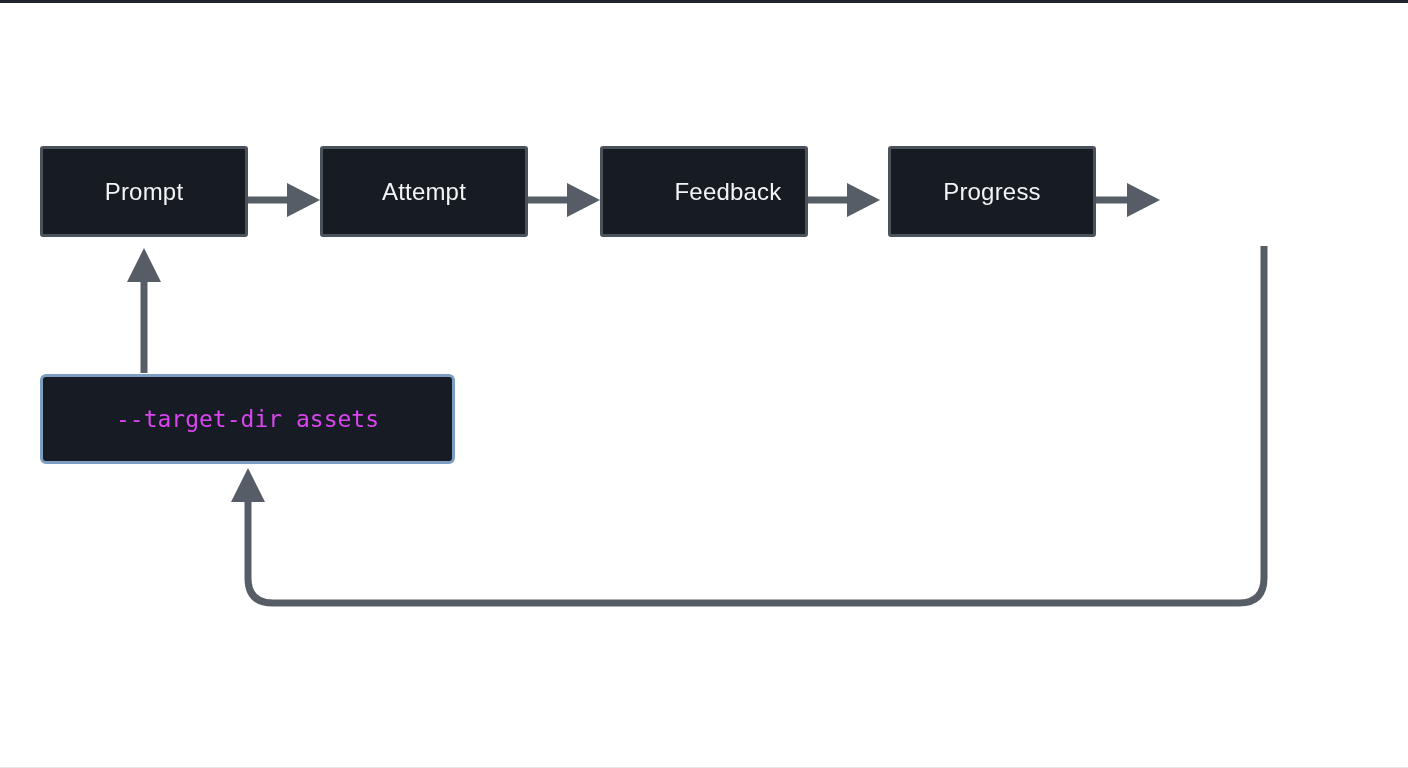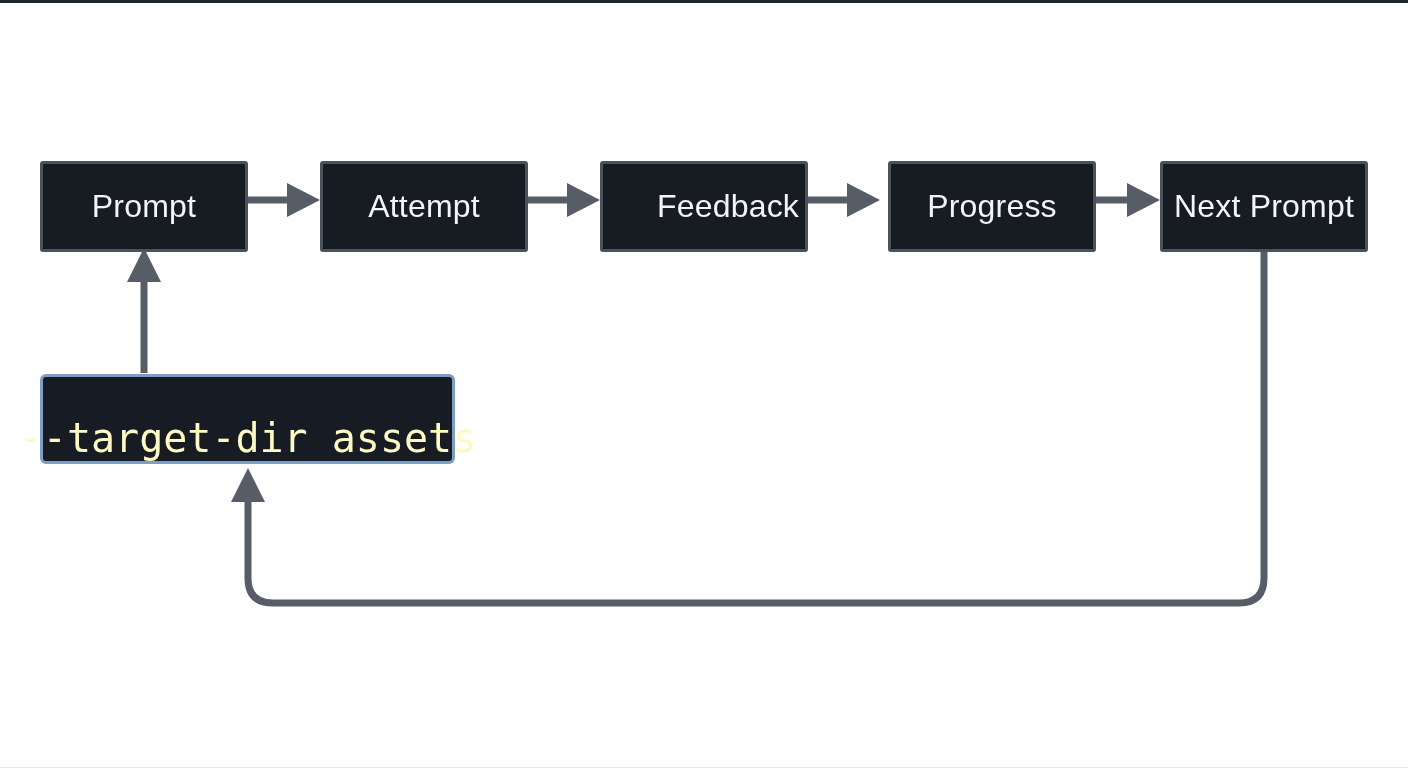--- a/index.html
+++ b/index.html
@@ -29,57 +29,57 @@
     width: 1408px; height: 1px;
     background: #e7e8ea;
   }
   .connectors {
     position: absolute;
     left: 0; top: 0;
     width: 1408px; height: 768px;
   }
   .node {
     position: absolute;
-    top: 161px;
+    top: 146px;
     width: 208px;
     height: 91px;
     box-sizing: border-box;
     background: #171b22;
     border: 3px solid #4a525b;
     border-radius: 3px;
     display: flex;
     align-items: center;
     justify-content: center;
     color: #f2f4f6;
-    font-size: 32px;
+    font-size: 24px;
     font-weight: 400;
     letter-spacing: 0.2px;
     white-space: nowrap;
   }
   .n0 { left: 40px; }
   .n1 { left: 320px; }
   .n2 { left: 600px; padding-left: 48px; }
   .n3 { left: 880px; margin-left: 8px; }
   .n4 { left: 1160px; }
   .flag {
     position: absolute;
     left: 40px;
     top: 374px;
     width: 415px;
     height: 90px;
     box-sizing: border-box;
     background: #161b24;
     border: 3px solid #7e9dc2;
     border-radius: 6px;
     display: flex;
-    align-items: flex-end;
+    align-items: center;
     justify-content: center;
-    color: #fef9c3;
+    color: #d946ef;
     font-family: "DejaVu Sans Mono", monospace;
-    font-size: 40px;
+    font-size: 23px;
     white-space: nowrap;
   }
 </style>
 </head>
 <body>
 
 <div class="canvas">
 
   <div class="top-edge"></div>
   <div class="bottom-edge"></div>
@@ -119,21 +119,18 @@
   </div>
   <div class="node n1">
     <span>Attempt</span>
   </div>
   <div class="node n2">
     <span>Feedback</span>
   </div>
   <div class="node n3">
     <span>Progress</span>
   </div>
-  <div class="node n4">
-    <span>Next Prompt</span>
-  </div>
 
   <div class="flag">
     <span>--target-dir assets</span>
   </div>
 
 </div>
 
 </body></html>

